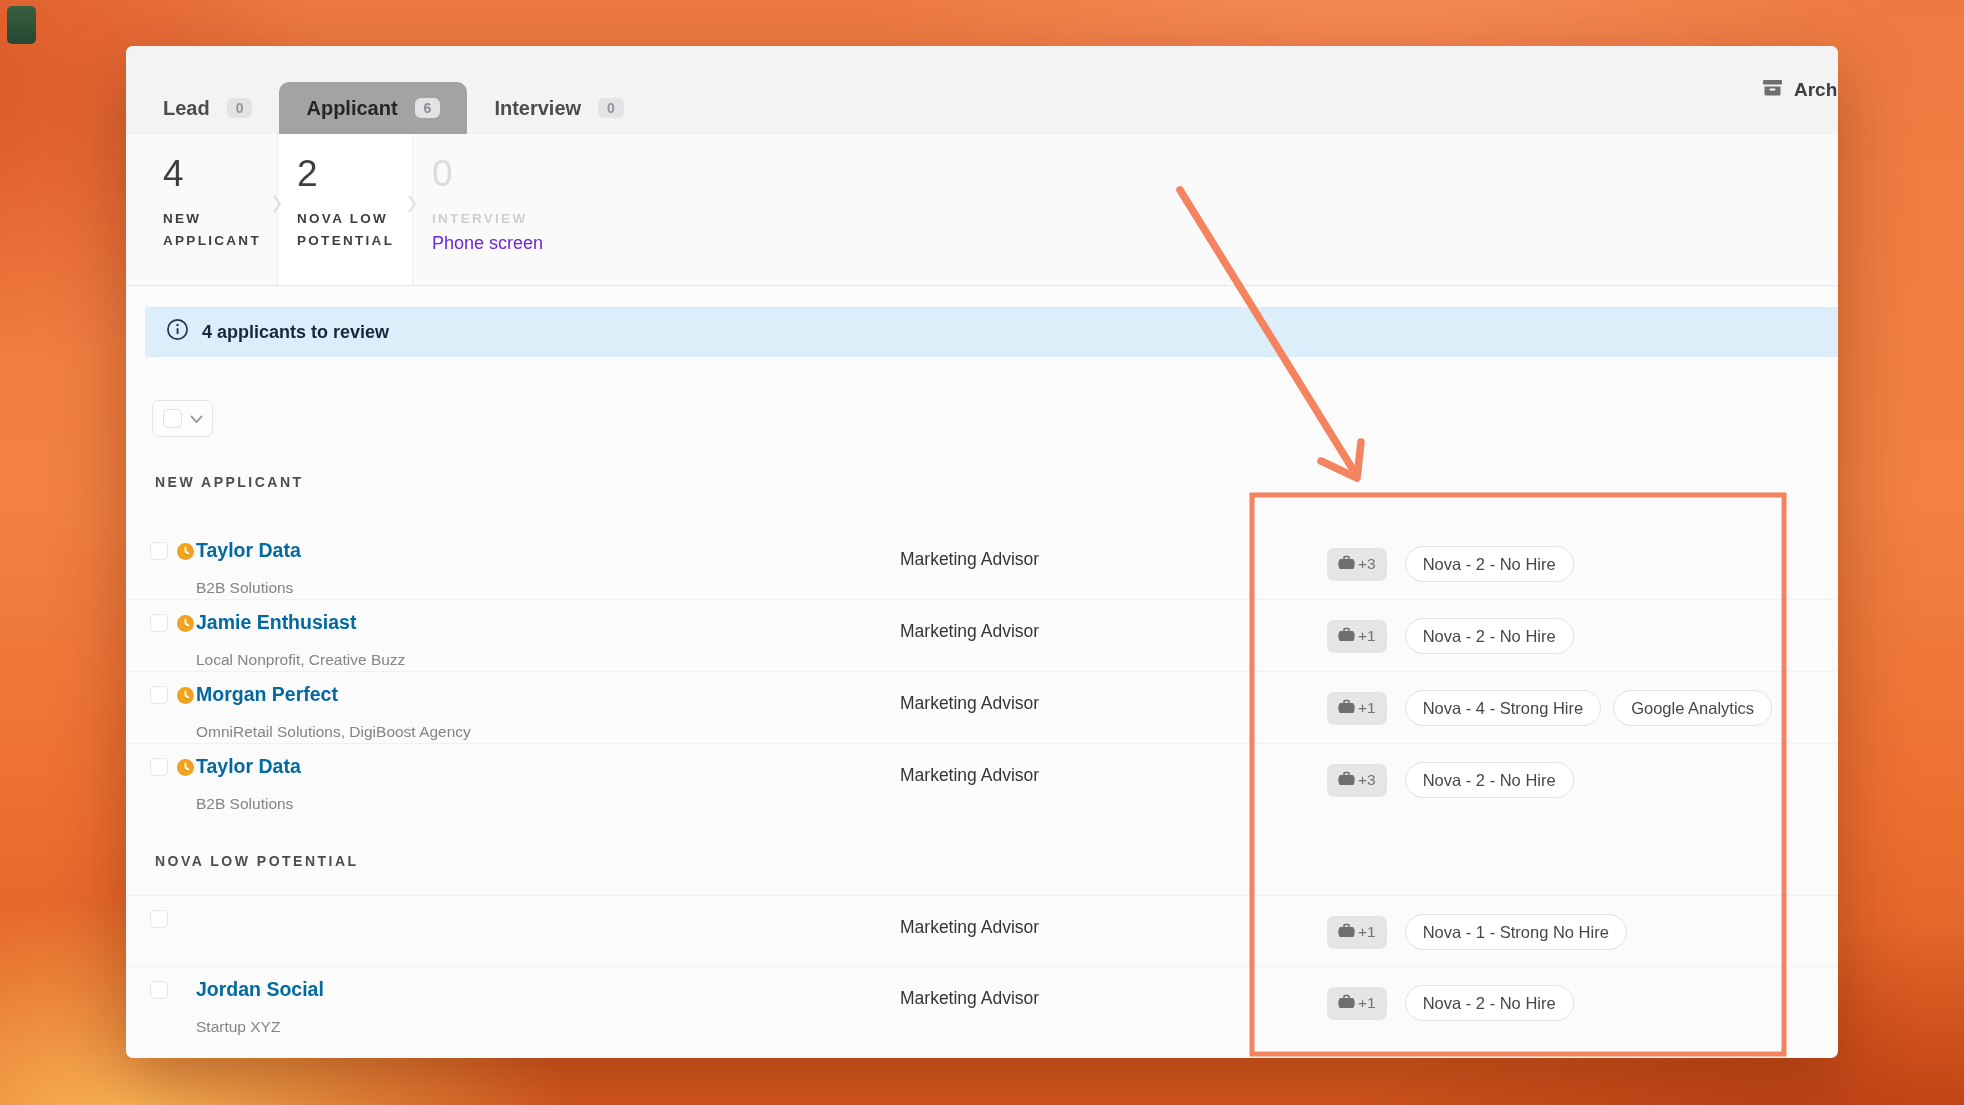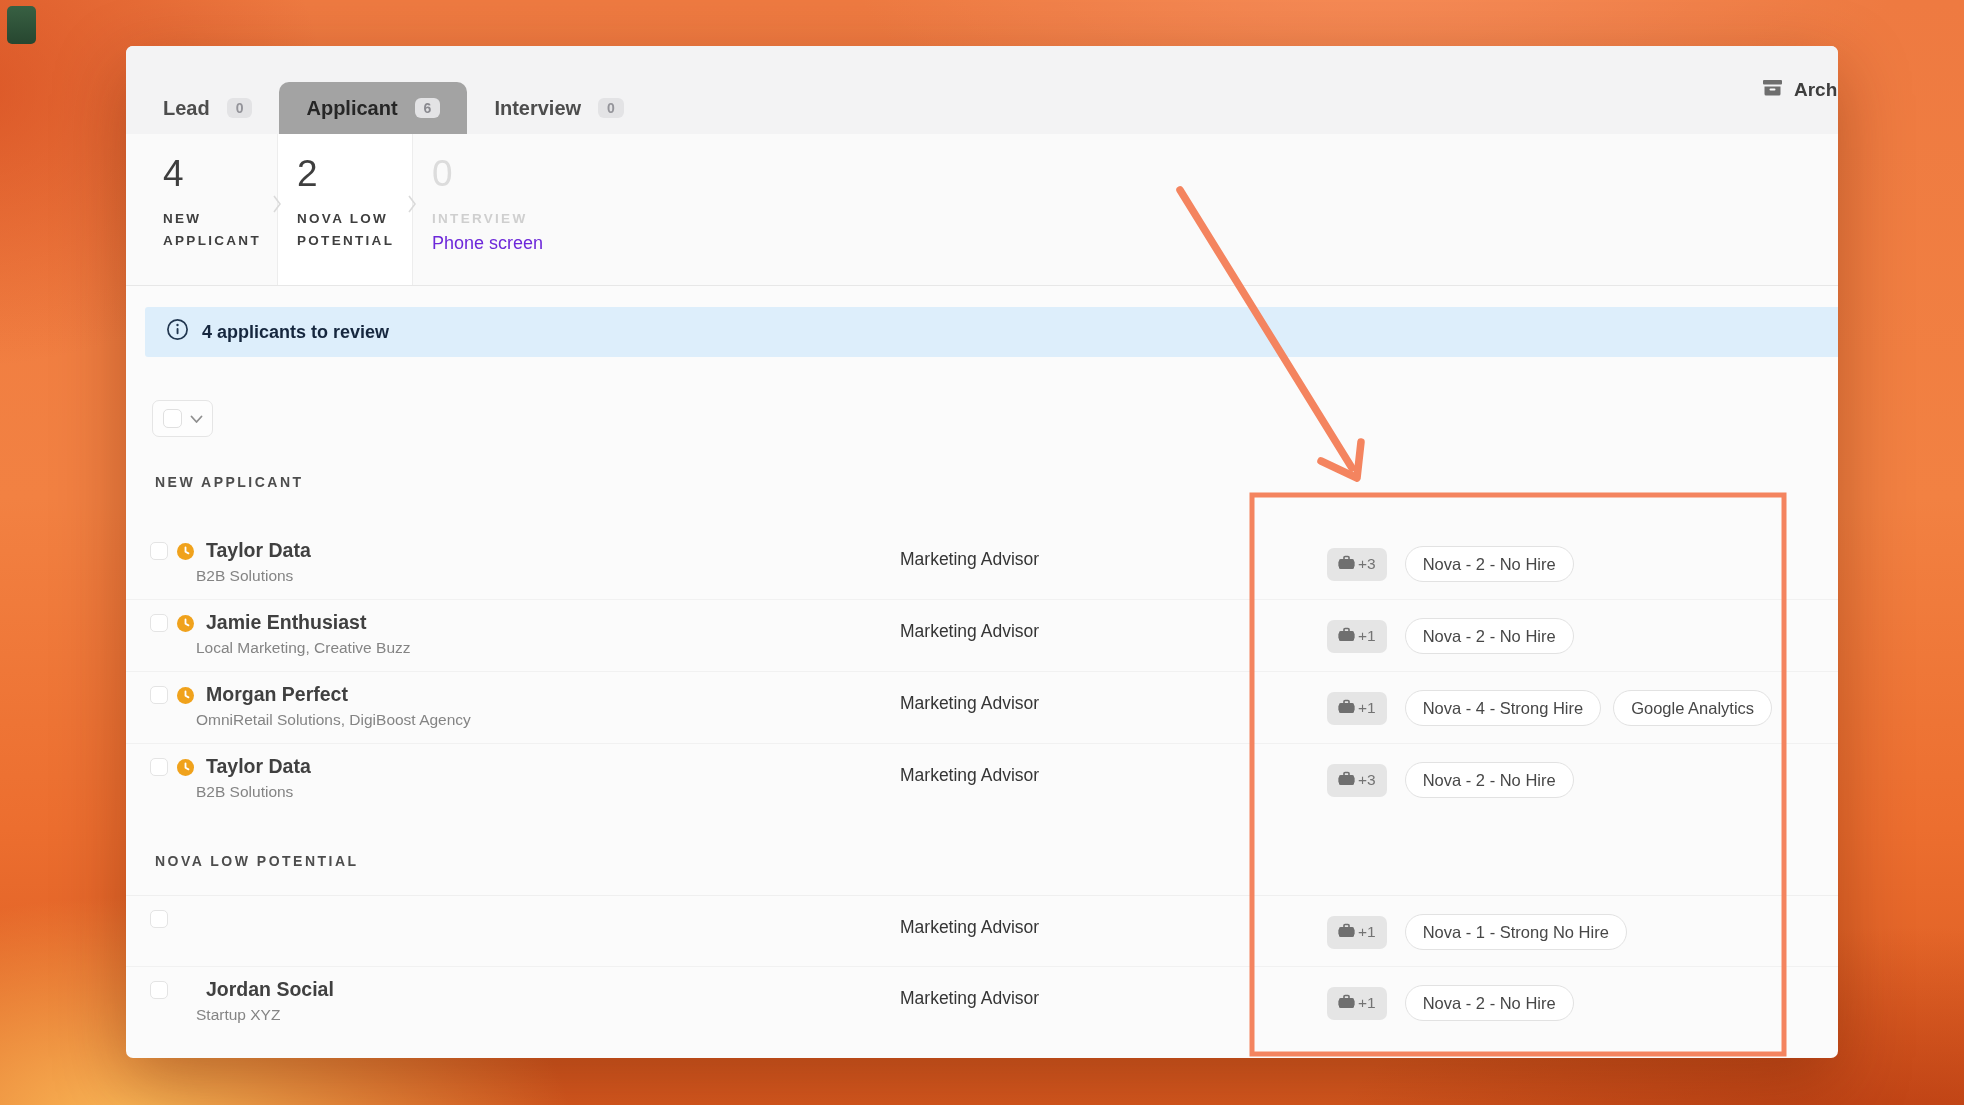--- a/index.html
+++ b/index.html
@@ -63,22 +63,22 @@
   
   .section-title{margin:37px 0 0 29px;font-size:14px;font-weight:700;letter-spacing:2.5px;color:#4d4d4d;text-transform:uppercase;}
   .section-list{margin-top:38px;}
   .section:not(:first-child) .section-list{margin-top:26px;}
   .section:not(:first-child) .row:first-child{border-top:1px solid #efefef;}
   .row{height:72px;position:relative;border-bottom:1px solid #f1f1f1;}
   .row:last-child{border-bottom:none;}
   .checkbox{position:absolute;left:24px;top:14px;width:18px;height:18px;background:#fff;border:1px solid #e4e4e4;border-radius:5px;}
   .clock{position:absolute;left:51px;top:15px;width:17px;height:17px;}
   .who{position:absolute;left:70px;top:10px;}
-  .name{font-size:19.5px;font-weight:600;color:#404040;line-height:24px;margin-left:10px;}
-  .company{margin-top:5px;font-size:15.5px;color:#848484;}
+  .name{font-size:19.5px;font-weight:600;color:#0369a1;line-height:24px;}
+  .company{margin-top:17px;font-size:15.5px;color:#848484;}
   .position{position:absolute;left:774px;top:21px;font-size:17.5px;color:#353535;}
   .badge-group{position:absolute;left:1201px;top:0;height:72px;display:flex;align-items:center;}
   .workload{height:33px;display:flex;align-items:center;gap:3px;background:#e5e5e5;border-radius:7px;
     padding:0 11px;color:#737373;font-size:15.5px;margin-right:18px;}
   .pill{height:36px;display:flex;align-items:center;padding:0 17px;background:#fff;border:1.5px solid #e2e2e2;
     border-radius:18px;font-size:16.5px;color:#474747;margin-right:12px;white-space:nowrap;}
 
   
   .annotation-layer{position:absolute;left:0;top:0;width:1964px;height:1105px;pointer-events:none;z-index:10;color:var(--annotation);}
 </style>
@@ -196,21 +196,21 @@
   <div class="row">
     <span class="checkbox"></span>
     <span class="clock">
       <svg width="17" height="17" viewBox="0 0 17 17">
                 <circle cx="8.5" cy="8.5" r="8.5" fill="#f0a21c"></circle>
                 <path d="M8.5 4.3v4.4l3 1.7" fill="none" stroke="#fff" stroke-width="1.8" stroke-linecap="round" stroke-linejoin="round"></path>
               </svg>
     </span>
     <div class="who">
       <div class="name">Jamie Enthusiast</div>
-      <div class="company">Local Marketing, Creative Buzz</div>
+      <div class="company">Local Nonprofit, Creative Buzz</div>
     </div>
     <div class="position">Marketing Advisor</div>
     <div class="badge-group">
       <span class="workload">
         <span>
           <svg width="17" height="15" viewBox="0 0 17 15">
                     <rect x="1" y="4" width="15" height="10" rx="1.6" fill="#6f6f6f"></rect>
                     <path d="M6 4V2.6A1.1 1.1 0 0 1 7.1 1.5h2.8A1.1 1.1 0 0 1 11 2.6V4" fill="none" stroke="#6f6f6f" stroke-width="1.6"></path>
                     <rect x="0" y="6.5" width="1" height="5" fill="#9a9a9a"></rect>
                     <rect x="16" y="6.5" width="1" height="5" fill="#9a9a9a"></rect>

